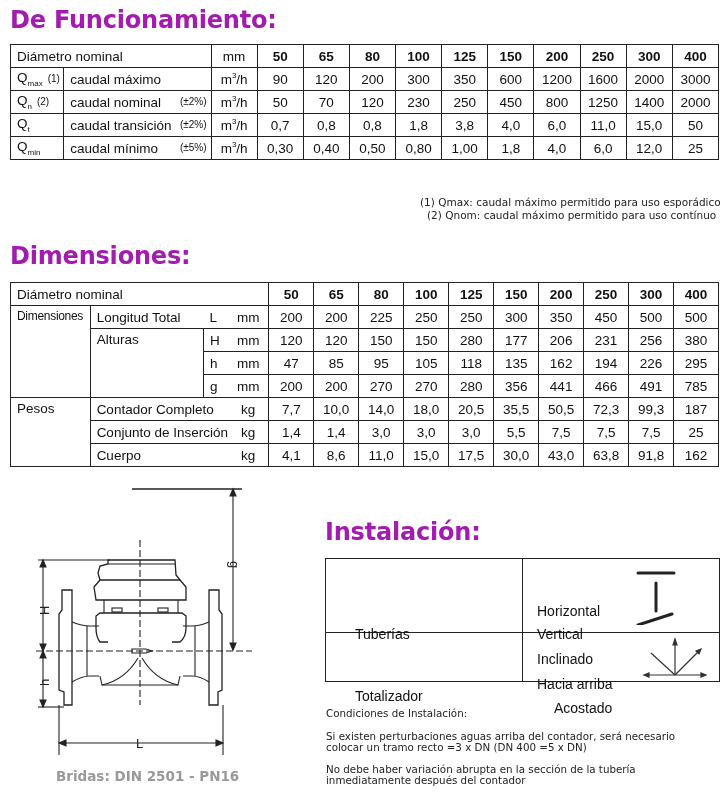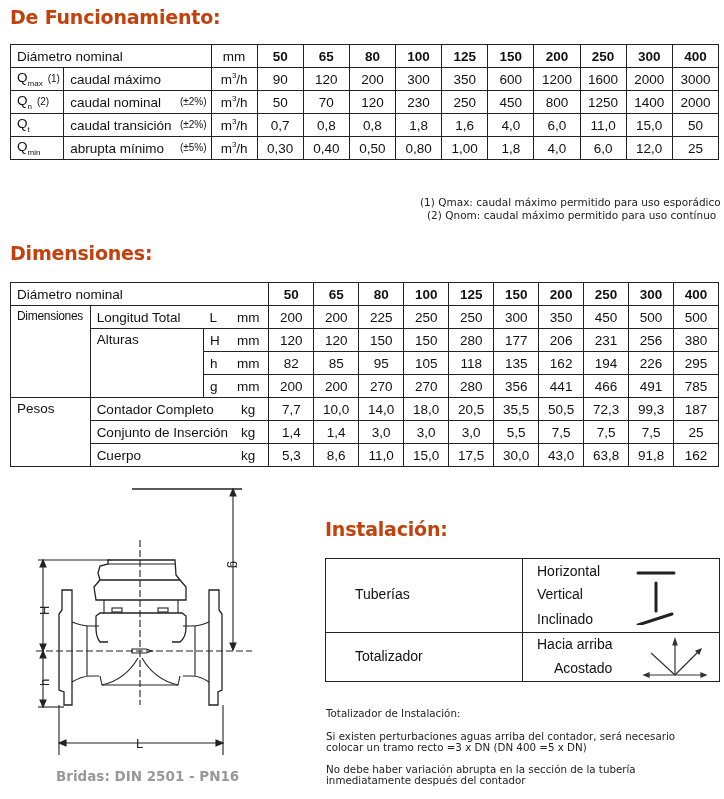--- a/index.html
+++ b/index.html
@@ -1,29 +1,29 @@
 <!DOCTYPE html>
 <html><head>
 <meta charset="utf-8">
 <style>
   html, body { margin:0; padding:0; background:#fff; }
   body { width:724px; height:799px; position:relative; overflow:hidden; font-family:"Liberation Sans", sans-serif; color:#111; }
-  .h1 { position:absolute; font-family:"DejaVu Sans", sans-serif; font-weight:bold; font-size:19px; letter-spacing:-0.2px; color:#c2410c; }
+  .h1 { position:absolute; font-family:"DejaVu Sans", sans-serif; font-weight:bold; font-size:24px; letter-spacing:-0.2px; color:#a21caf; }
   table.grid { position:absolute; border-collapse:collapse; font-size:13.5px;border-radius:23px; }
   table.grid td { border:1px solid #222; height:22px; padding:0; text-align:center; white-space:nowrap; }
   .l { text-align:left !important; padding-left:6px !important; }
   .b { font-weight:bold; }
   .sm { font-size:10px; }
   sub, sup { font-size:8px; }
   .note { position:absolute; font-family:"DejaVu Sans", sans-serif; font-size:10.5px; color:#222; line-height:13px; }
   .cond { position:absolute; left:326px; font-family:"DejaVu Sans", sans-serif; font-size:10.3px; color:#222; line-height:12px; }
   .inst { position:absolute; left:325px; top:558px; width:393px; height:122px; border:1px solid #222; font-size:14px; }
   .inst .vline { position:absolute; left:196px; top:0; bottom:0; border-left:1px solid #222; }
   .inst .hline { position:absolute; left:0; right:0; top:73px; border-top:1px solid #222; }
-  .inst .t { position:absolute; }
+  .inst .t { position:absolute;margin-top:40px; }
   .caption { position:absolute; left:56px; top:768px; font-family:"DejaVu Sans", sans-serif; font-weight:bold; font-size:13.5px; color:#999; }
 </style>
 </head>
 <body>
 
 <div class="h1" style="left:10px;top:6px;">De Funcionamiento:</div>
 
 <table class="grid" id="t1" style="left:10px;top:44px;width:709px;">
   <colgroup>
     <col style="width:53px">
@@ -86,30 +86,30 @@
         <td>2000</td>
       </tr>
       <tr>
         <td class="l"><span>Q</span><sub>t</sub></td>
         <td class="l" style="position:relative"><span>caudal transición</span><span class="sm" style="position:absolute;right:4px;top:5px">(±2%)</span></td>
         <td><span>m</span><sup>3</sup><span>/h</span></td>
         <td>0,7</td>
         <td>0,8</td>
         <td>0,8</td>
         <td>1,8</td>
-        <td>1,6</td>
+        <td>3,8</td>
         <td>4,0</td>
         <td>6,0</td>
         <td>11,0</td>
         <td>15,0</td>
         <td>50</td>
       </tr>
       <tr>
         <td class="l"><span>Q</span><sub>min</sub></td>
-        <td class="l" style="position:relative"><span>abrupta mínimo</span><span class="sm" style="position:absolute;right:4px;top:5px">(±5%)</span></td>
+        <td class="l" style="position:relative"><span>caudal mínimo</span><span class="sm" style="position:absolute;right:4px;top:5px">(±5%)</span></td>
         <td><span>m</span><sup>3</sup><span>/h</span></td>
         <td>0,30</td>
         <td>0,40</td>
         <td>0,50</td>
         <td>0,80</td>
         <td>1,00</td>
         <td>1,8</td>
         <td>4,0</td>
         <td>6,0</td>
         <td>12,0</td>
@@ -181,21 +181,21 @@
         <td>280</td>
         <td>177</td>
         <td>206</td>
         <td>231</td>
         <td>256</td>
         <td>380</td>
       </tr>
       <tr>
         <td style="border-left:none;border-right:none;text-align:left;padding-left:6px">h</td>
         <td style="border-left:none">mm</td>
-        <td>82</td>
+        <td>47</td>
         <td>85</td>
         <td>95</td>
         <td>105</td>
         <td>118</td>
         <td>135</td>
         <td>162</td>
         <td>194</td>
         <td>226</td>
         <td>295</td>
       </tr>
@@ -238,21 +238,21 @@
         <td>3,0</td>
         <td>5,5</td>
         <td>7,5</td>
         <td>7,5</td>
         <td>7,5</td>
         <td>25</td>
       </tr>
       <tr>
         <td class="l" colspan="2" style="border-right:none">Cuerpo</td>
         <td style="border-left:none">kg</td>
-        <td>5,3</td>
+        <td>4,1</td>
         <td>8,6</td>
         <td>11,0</td>
         <td>15,0</td>
         <td>17,5</td>
         <td>30,0</td>
         <td>43,0</td>
         <td>63,8</td>
         <td>91,8</td>
         <td>162</td>
       </tr>
@@ -337,17 +337,17 @@
         <path d="M65 38 L60 36 L60 40 Z"></path>
       <line x1="34" y1="38" x2="34" y2="3"></line>
         <path d="M34 2 L32 8 L36 8 Z"></path>
       <line x1="34" y1="38" x2="10" y2="16"></line>
       <line x1="34" y1="38" x2="59" y2="13"></line>
         <path d="M60 12 L55 14 L58 17 Z"></path>
     </g>
   </svg>
 </div>
 
-<div class="cond" style="top:707px;">Totalizador de Instalación:</div>
+<div class="cond" style="top:707px;">Condiciones de Instalación:</div>
 <div class="cond" style="top:730px;">Si existen perturbaciones aguas arriba del contador, será necesario</div>
 <div class="cond" style="top:741px;">colocar un tramo recto =3 x DN (DN 400 =5 x DN)</div>
 <div class="cond" style="top:763px;">No debe haber variación abrupta en la sección de la tubería</div>
 <div class="cond" style="top:774px;">inmediatamente después del contador</div>
 
 </body></html>

